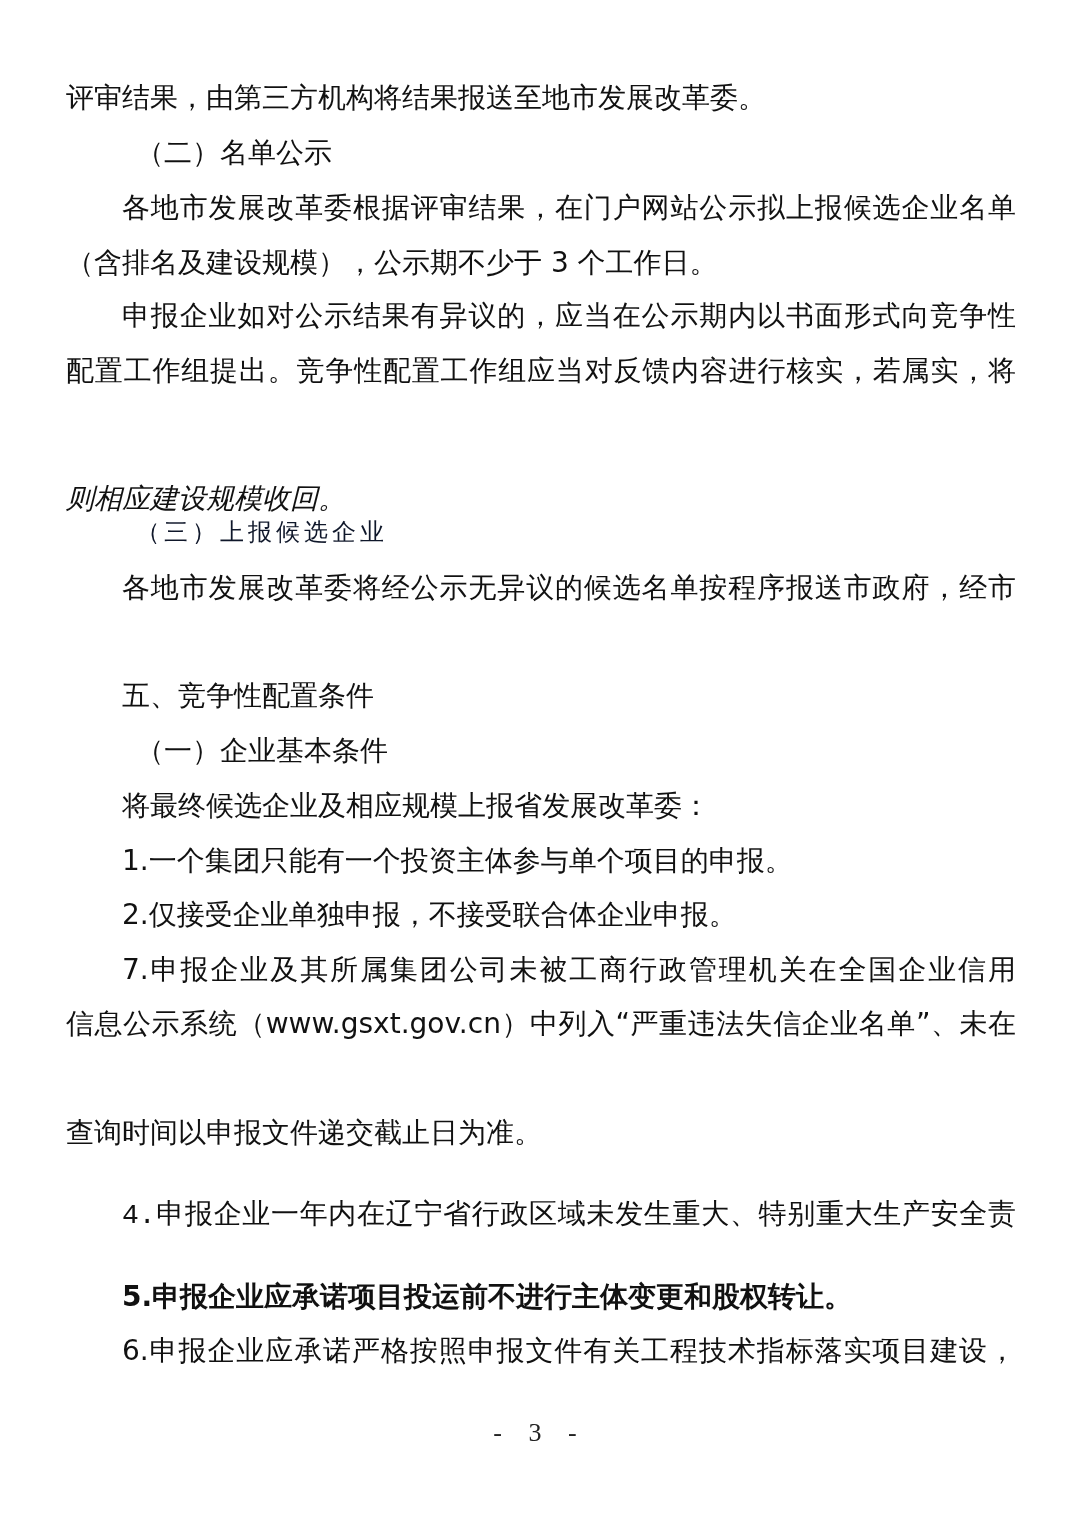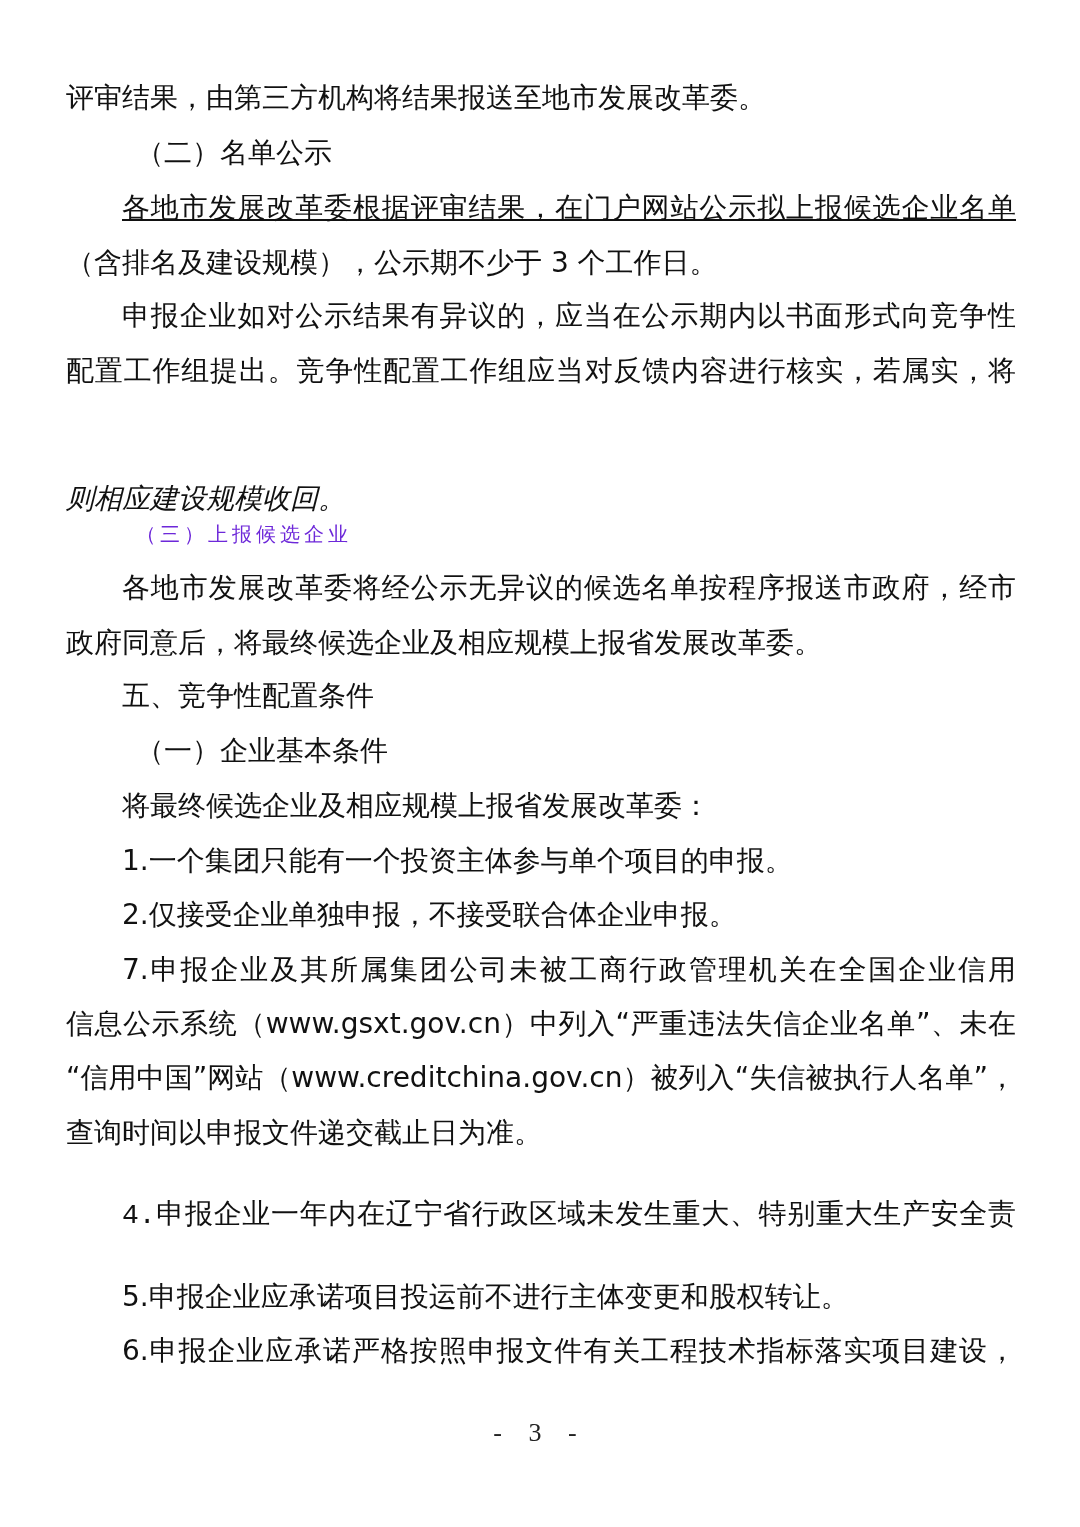--- a/index.html
+++ b/index.html
@@ -33,24 +33,24 @@
       letter-spacing: 0px;
       text-align: justify;
       text-align-last: justify;
     }
     .line.last {
       text-align-last: left;
     }
     .indent { left: 122px; width: 894px; }
     .indent-h { left: 136px; width: 880px; text-align-last: left; }
     .h3-serif {
-      font-family: Liberation Sans, sans-serif;
-      font-size: 20px;
+      font-family: Liberation Mono, monospace;
+      font-size: 24px;
       letter-spacing: 4px;
-      color: #6d28d9;
+      color: #0f172a;
     }
     .page-num {
       position: absolute;
       top: 1418px;
       left: 0;
       width: 1080px;
       text-align: center;
       font-family: "Liberation Serif", "DejaVu Serif", serif;
       font-size: 26px;
       color: #222;
@@ -59,45 +59,43 @@
   </style>
 </head>
 <body>
 
 <div class="page">
 
   <div class="line last" style="top:78px;">评审结果，由第三方机构将结果报送至地市发展改革委。</div>
 
   <div class="line indent-h" style="top:133px;">（二）名单公示</div>
 
-  <div class="line indent" style="top:188px;text-decoration:underline;">各地市发展改革委根据评审结果，在门户网站公示拟上报候选企业名单</div>
+  <div class="line indent" style="top:188px;">各地市发展改革委根据评审结果，在门户网站公示拟上报候选企业名单</div>
   <div class="line last" style="top:243px;">（含排名及建设规模），公示期不少于 3 个工作日。</div>
 
   <div class="line indent" style="top:296px;">申报企业如对公示结果有异议的，应当在公示期内以书面形式向竞争性</div>
   <div class="line" style="top:351px;">配置工作组提出。竞争性配置工作组应当对反馈内容进行核实，若属实，将</div>
   <div class="line last" style="top:479px;font-style:italic;">则相应建设规模收回。</div>
 
   <div class="line indent-h h3-serif" style="top:514px;">（三）上报候选企业</div>
 
   <div class="line indent" style="top:568px;">各地市发展改革委将经公示无异议的候选名单按程序报送市政府，经市</div>
-  <div class="line last" style="top:623px;">政府同意后，将最终候选企业及相应规模上报省发展改革委。</div>
 
   <div class="line indent last" style="top:676px;">五、竞争性配置条件</div>
 
   <div class="line indent-h" style="top:731px;">（一）企业基本条件</div>
 
   <div class="line indent last" style="top:786px;">将最终候选企业及相应规模上报省发展改革委：</div>
 
   <div class="line indent last" style="top:841px;">1.一个集团只能有一个投资主体参与单个项目的申报。</div>
   <div class="line indent last" style="top:895px;">2.仅接受企业单独申报，不接受联合体企业申报。</div>
 
   <div class="line indent" style="top:950px;">7.申报企业及其所属集团公司未被工商行政管理机关在全国企业信用</div>
   <div class="line" style="top:1004px;">信息公示系统（www.gsxt.gov.cn）中列入“严重违法失信企业名单”、未在</div>
-  <div class="line" style="top:1058px;">“信用中国”网站（www.creditchina.gov.cn）被列入“失信被执行人名单”，</div>
   <div class="line last" style="top:1113px;">查询时间以申报文件递交截止日为准。</div>
 
   <div class="line indent" style="top:1196px;font-family:Liberation Mono, monospace;">4.申报企业一年内在辽宁省行政区域未发生重大、特别重大生产安全责</div>
 
-  <div class="line indent last" style="top:1277px;">5.申报企业应承诺项目投运前不进行主体变更和股权转让。</div>
+  <div class="line indent last" style="top:1277px;font-weight:bold;">5.申报企业应承诺项目投运前不进行主体变更和股权转让。</div>
   <div class="line indent" style="top:1331px;">6.申报企业应承诺严格按照申报文件有关工程技术指标落实项目建设，</div>
 
   <div class="page-num">- 3 -</div>
 </div>
 
 </body></html>

